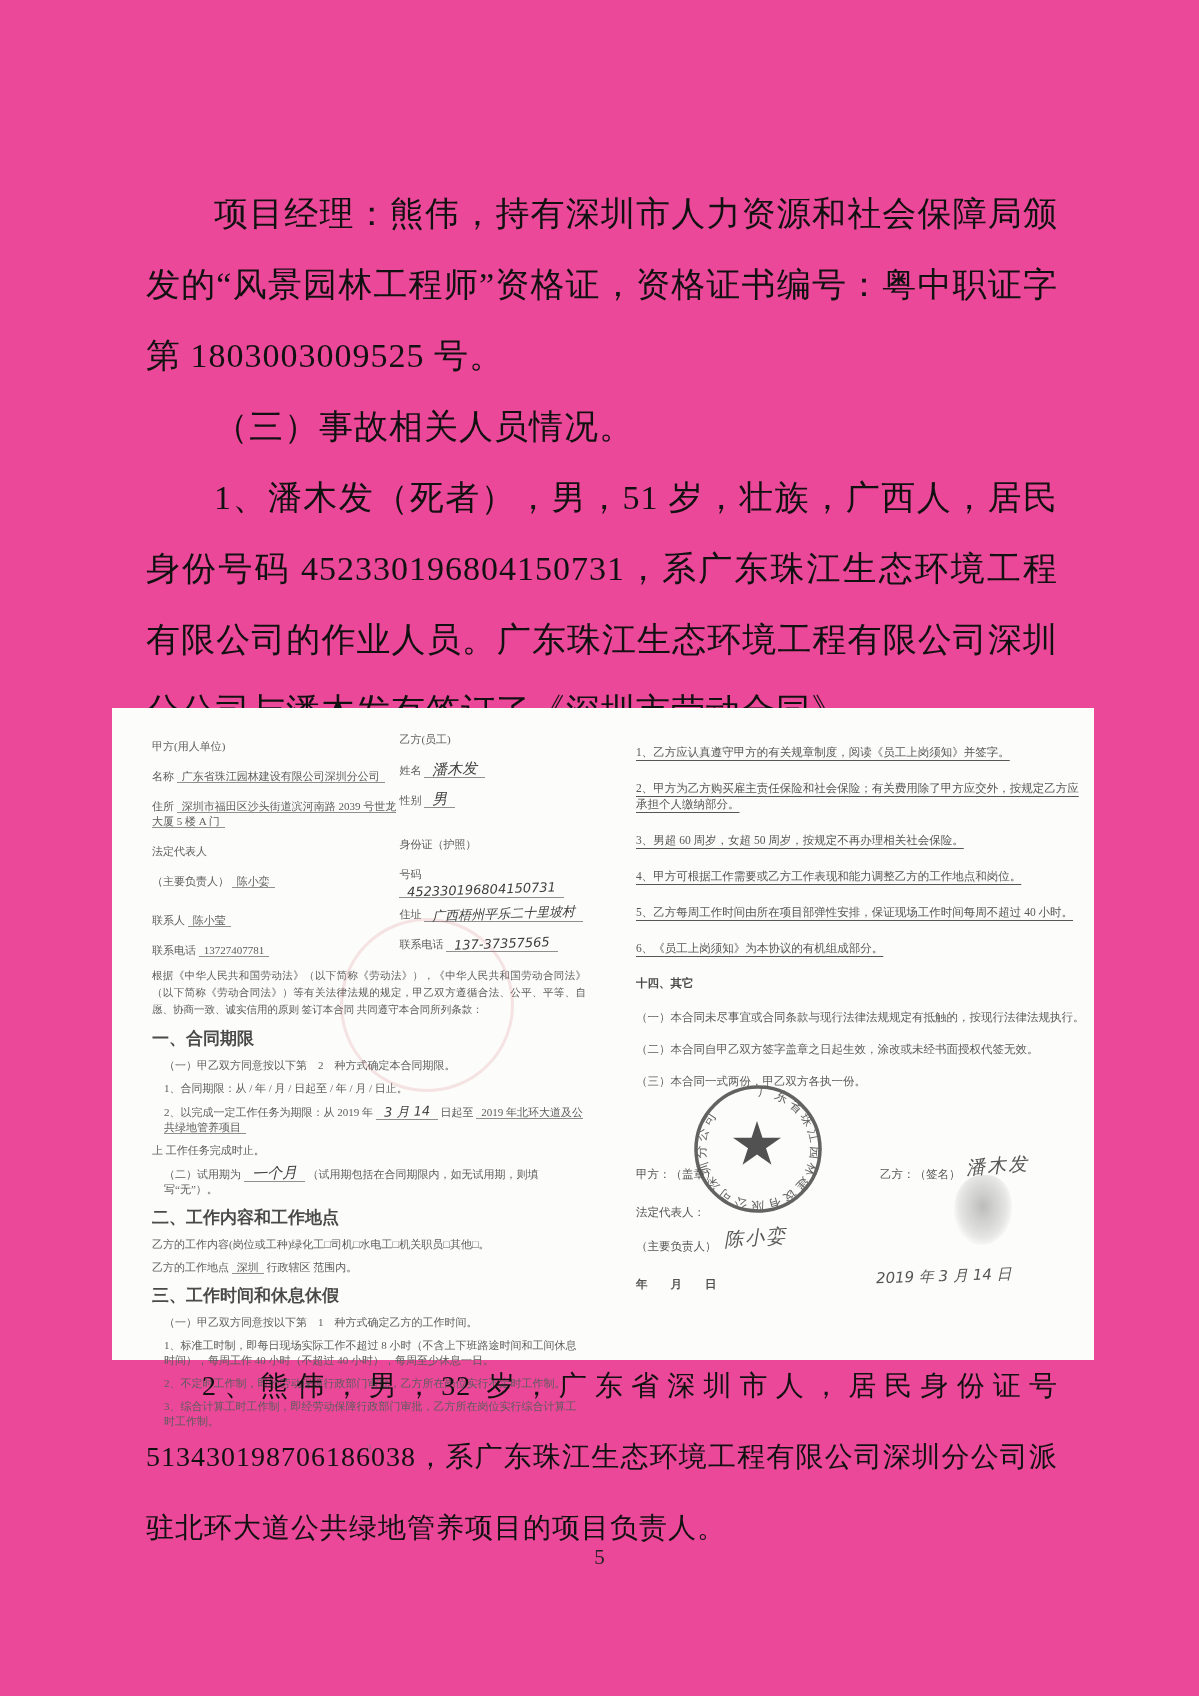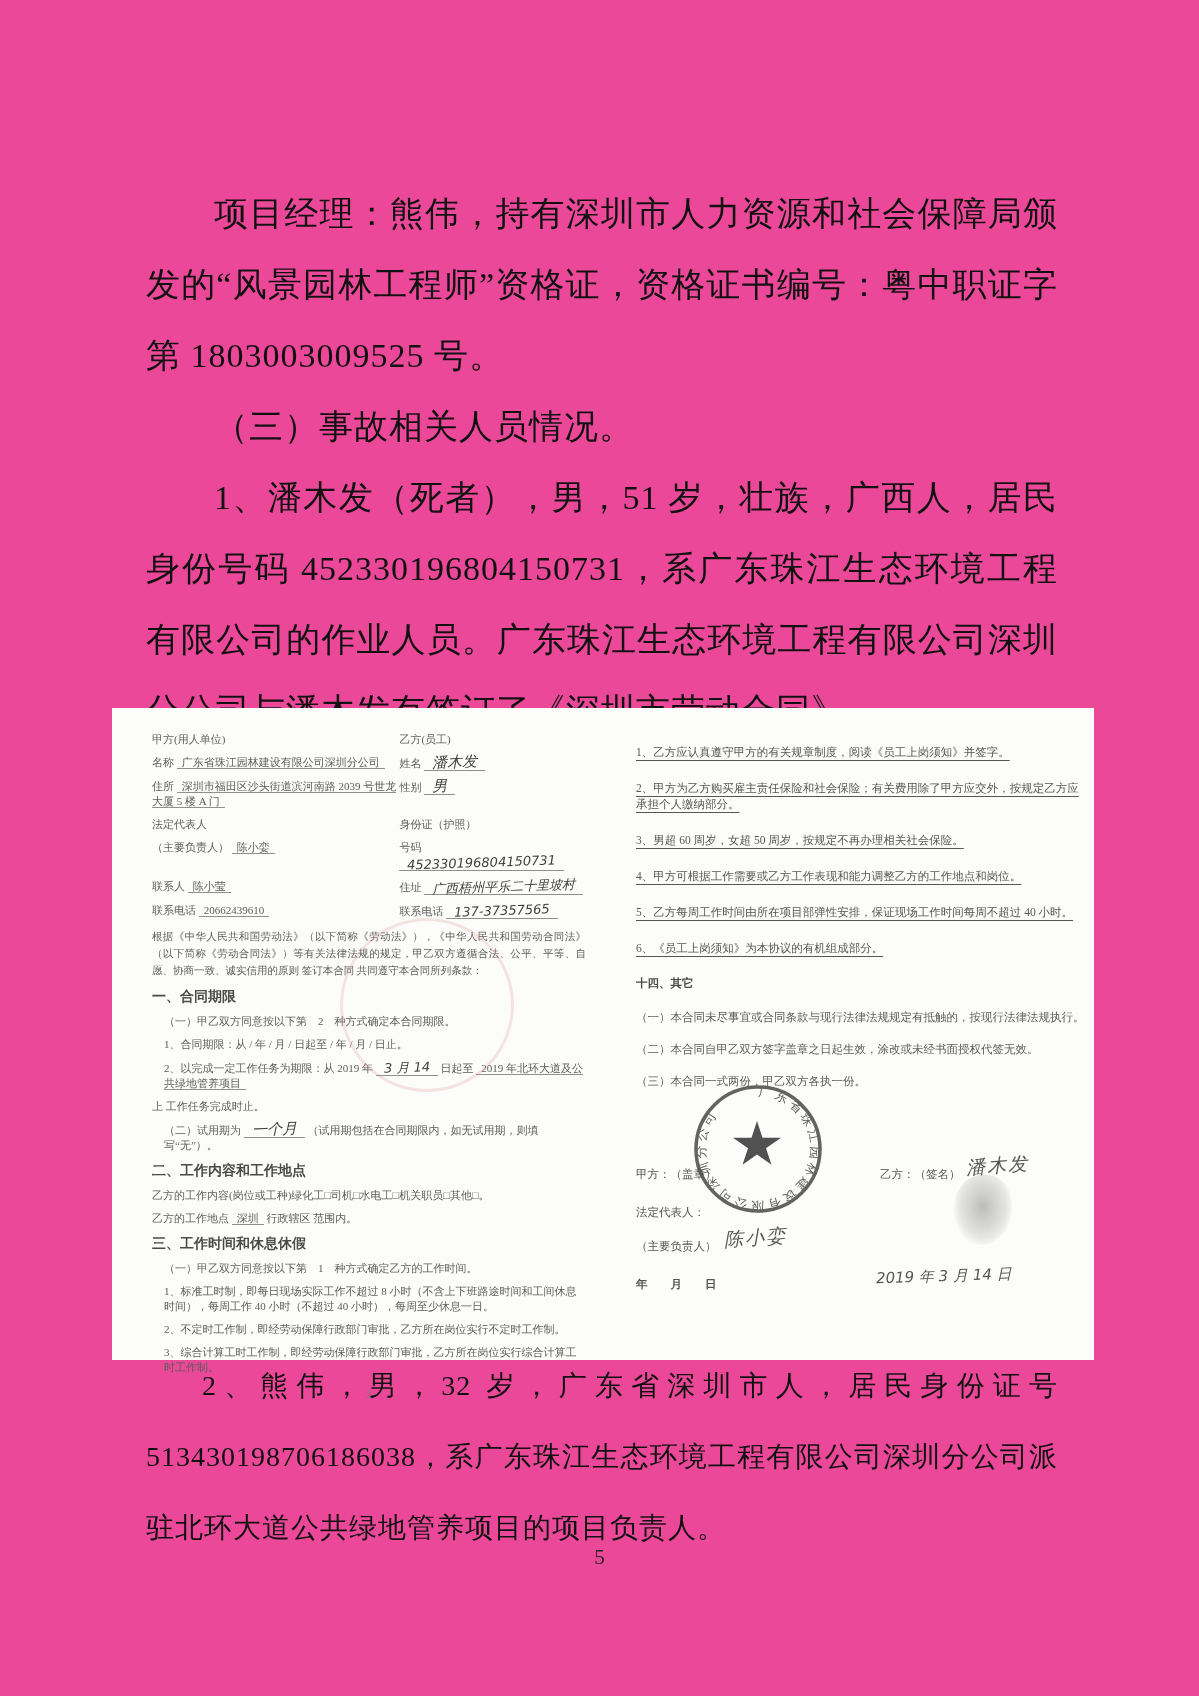--- a/index.html
+++ b/index.html
@@ -17,31 +17,31 @@
            font-size:21px;color:#222;}
 
   
   .scan{position:absolute;left:112px;top:708px;width:982px;height:652px;
         background:#fcfcfa;color:#5c5c5c;display:flex;
         font-family:"Liberation Serif","DejaVu Serif",serif;}
   .col-l{width:482px;padding:24px 8px 0 40px;box-sizing:border-box;position:relative;font-size:11px;}
   .col-r{width:500px;padding:36px 4px 0 42px;box-sizing:border-box;position:relative;font-size:11.5px;}
 
   .frow{display:flex;margin-bottom:8px;line-height:15px;}
-  .fl{width:57%;}
+  .fl{width:57%;margin-top:7px;}
   .fr{flex:1;}
   .fill{border-bottom:1px solid #8f8f8f;padding:0 5px;}
   .hand{font-family:"DejaVu Sans",sans-serif;font-style:italic;color:#3f3f3f;
         font-size:13px;display:inline-block;transform:rotate(-2deg);}
   .hand.big{font-size:15px;}
   .hand.sig{font-size:19px;transform:rotate(-4deg);letter-spacing:2px;}
   .underhand{border-bottom:1px solid #8f8f8f;padding:0 8px 1px;}
 
   .pre{font-size:10.5px;line-height:17px;text-align:justify;margin:9px 0 9px;}
-  .stitle{font-weight:bold;color:#4a4a4a;margin:9px 0 8px;font-size:14px;}
+  .stitle{font-weight:bold;color:#4a4a4a;margin:9px 0 8px;font-size:17px;}
   .sline{margin-bottom:8px;line-height:15px;padding-left:12px;}
   .sline.noind{padding-left:0;}
   .scanpn{text-align:center;margin-top:14px;font-size:10px;color:#777;}
 
   .clause{display:block;text-decoration:underline;text-underline-offset:4px;
           margin-bottom:20px;line-height:16px;color:#565656;}
   .r14{font-weight:bold;color:#4a4a4a;margin:2px 0 18px;}
   .ritem{margin-bottom:16px;line-height:16px;}
 
   .signblock{position:relative;margin-top:24px;height:200px;}
@@ -104,21 +104,21 @@
 
       <div class="frow">
         <span class="fl"><span>联系人</span>
           <span class="fill">陈小莹</span></span>
         <span class="fr"><span>住址</span>
           <span class="underhand"><span class="hand">广西梧州平乐二十里坡村</span></span></span>
       </div>
 
       <div class="frow">
         <span class="fl"><span>联系电话</span>
-          <span class="fill">20662439610</span></span>
+          <span class="fill">13727407781</span></span>
         <span class="fr"><span>联系电话</span>
           <span class="underhand"><span class="hand">137-37357565</span></span></span>
       </div>
 
       <div class="pre">根据《中华人民共和国劳动法》（以下简称《劳动法》），《中华人民共和国劳动合同法》（以下简称《劳动合同法》）等有关法律法规的规定，甲乙双方遵循合法、公平、平等、自愿、协商一致、诚实信用的原则 签订本合同 共同遵守本合同所列条款：</div>
 
       <div class="stitle">一、合同期限</div>
       <div class="sline">（一）甲乙双方同意按以下第　2　种方式确定本合同期限。</div>
       <div class="sline">1、合同期限：从 / 年 / 月 / 日起至 / 年 / 月 / 日止。</div>
 

